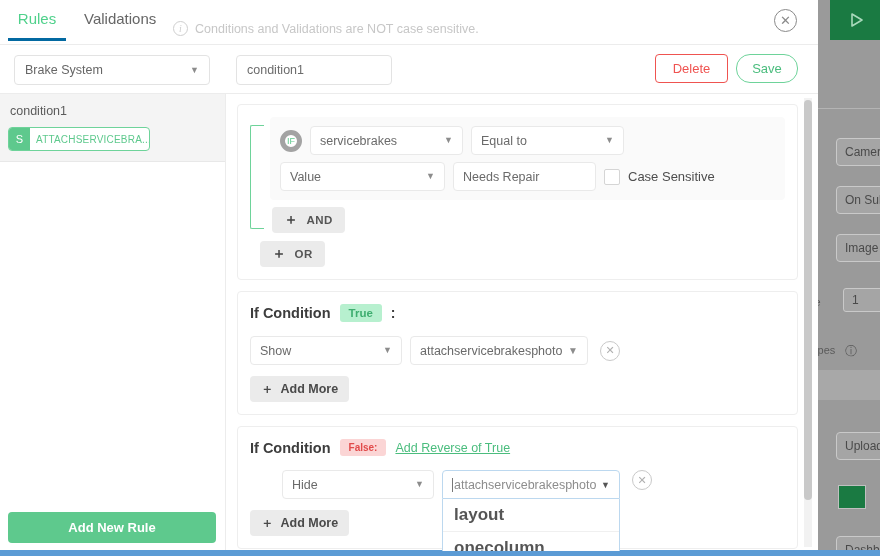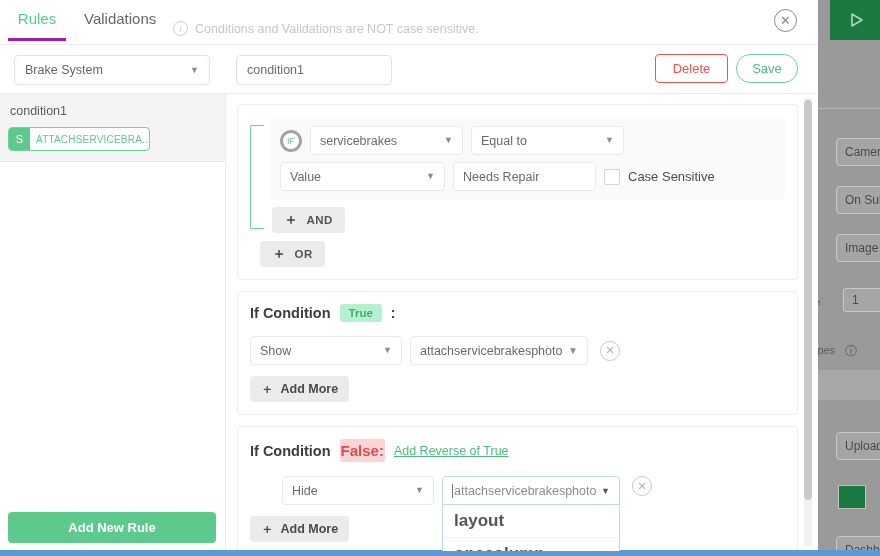--- a/index.html
+++ b/index.html
@@ -116,21 +116,21 @@
     position: absolute;
     top: 10px;
     font-size: 15px;
     cursor: pointer;
     padding-bottom: 11px;
   }
   .tab.active {
     left: 8px;
     color: #4fd18b;
     font-weight: 500;
-    border-bottom: 3px solid #a21caf;
+    border-bottom: 3px solid #0369a1;
     width: 58px;
     text-align: center;
   }
   .tab.inactive {
     left: 84px;
     color: #666;
   }
   #hint {
     position: absolute;
     left: 173px; top: 21px;
@@ -317,21 +317,21 @@
   .if-box {
     background: #fafafa;
     border-radius: 4px;
     padding: 9px 10px;
     margin-left: 6px;
   }
   .row { display: flex; align-items: center; gap: 8px; }
   .row + .row { margin-top: 7px; }
   .if-badge {
     width: 22px; height: 22px; border-radius: 50%;
-    background: #fff; border: 3px solid #a3a3a3;
+    background: #fff; border: 5px solid #a3a3a3;
     color: #5ec98d; font-size: 9px; font-weight: normal;
     display: flex; align-items: center; justify-content: center;
   }
   .sel {
     height: 29px;
     border: 1px solid #e9e9e9;
     border-radius: 4px;
     background: #fff;
     color: #6a6a6a;
     font-size: 12.5px;
@@ -381,22 +381,22 @@
     margin-bottom: 14px;
   }
   .cond-title { font-size: 14.5px; font-weight: bold; color: #3d3d3d; }
   .badge-true {
     background: #b7f0cf; color: #3fae70;
     font-size: 11.5px; font-weight: bold;
     padding: 3px 9px; border-radius: 3px;
   }
   .badge-false {
     background: #fbd5d5; color: #e14b4b;
-    font-size: 15px; font-weight: bold;
-    padding: 3px 1px; border-radius: 3px;
+    font-size: 10px; font-weight: bold;
+    padding: 3px 9px; border-radius: 3px;
   }
   .colon { font-size: 14px; color: #3d3d3d; font-weight: bold; }
   .reverse-link {
     color: #4bbd7e; font-size: 12.5px;
     text-decoration: underline; cursor: pointer;
   }
   .remove-x {
     width: 20px; height: 20px; border-radius: 50%;
     border: 1px solid #c9c9c9;
     color: #b0b0b0;

